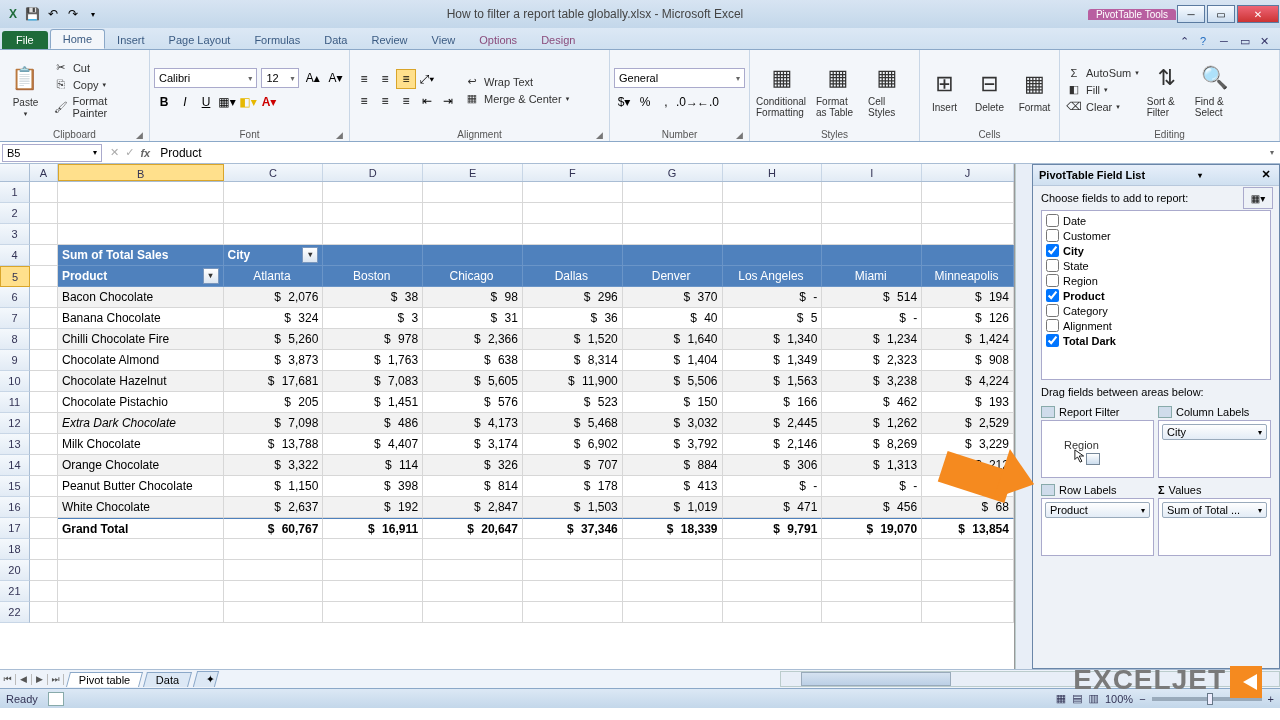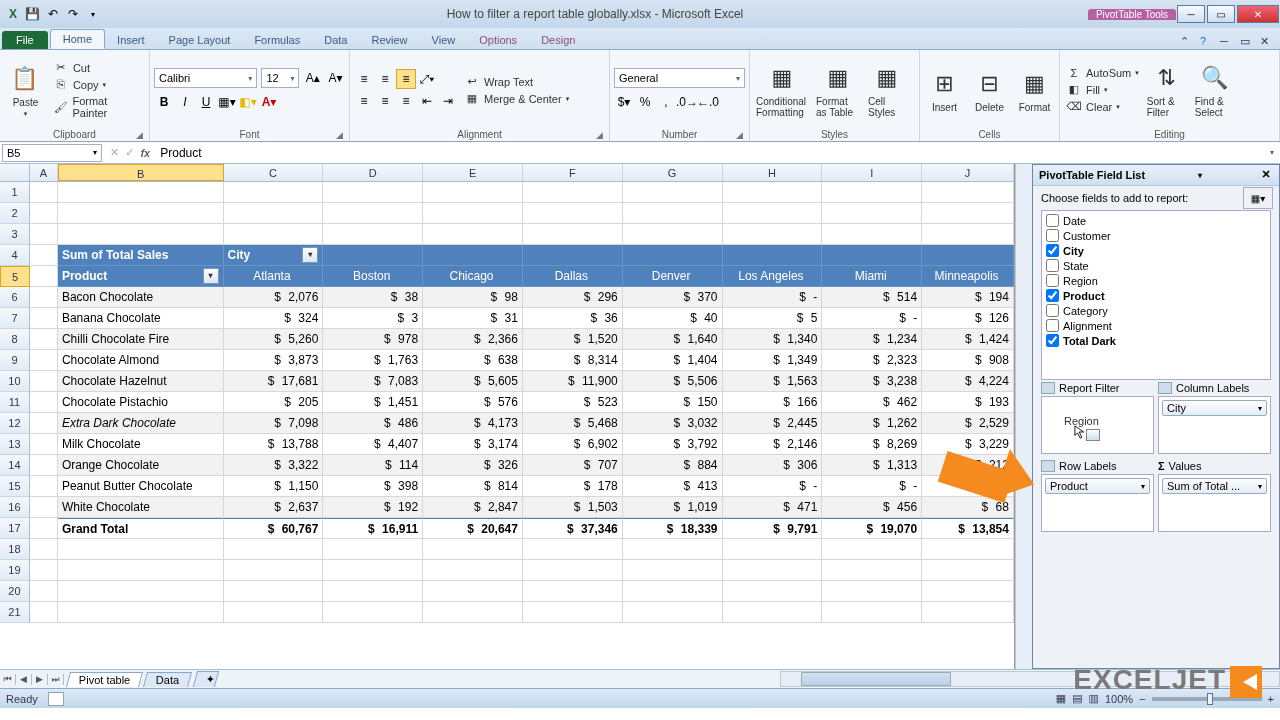--- a/index.html
+++ b/index.html
@@ -590,47 +590,47 @@
           <div class="cell " style="width: 100px;"></div>
           <div class="cell " style="width: 100px;"></div>
           <div class="cell " style="width: 100px;"></div>
           <div class="cell " style="width: 100px;"></div>
           <div class="cell " style="width: 100px;"></div>
           <div class="cell " style="width: 100px;"></div>
           <div class="cell " style="width: 100px;"></div>
           <div class="cell " style="width: 92px;"></div>
         </div>
         <div class="row">
-          <div class="rh">19</div>
+          <div class="rh">20</div>
           <div class="cell " style="width: 28px;"></div>
           <div class="cell " style="width: 166px;"></div>
           <div class="cell " style="width: 100px;"></div>
           <div class="cell " style="width: 100px;"></div>
           <div class="cell " style="width: 100px;"></div>
           <div class="cell " style="width: 100px;"></div>
           <div class="cell " style="width: 100px;"></div>
           <div class="cell " style="width: 100px;"></div>
           <div class="cell " style="width: 100px;"></div>
           <div class="cell " style="width: 92px;"></div>
         </div>
         <div class="row">
-          <div class="rh">20</div>
+          <div class="rh">21</div>
           <div class="cell " style="width: 28px;"></div>
           <div class="cell " style="width: 166px;"></div>
           <div class="cell " style="width: 100px;"></div>
           <div class="cell " style="width: 100px;"></div>
           <div class="cell " style="width: 100px;"></div>
           <div class="cell " style="width: 100px;"></div>
           <div class="cell " style="width: 100px;"></div>
           <div class="cell " style="width: 100px;"></div>
           <div class="cell " style="width: 100px;"></div>
           <div class="cell " style="width: 92px;"></div>
         </div>
         <div class="row">
-          <div class="rh">21</div>
+          <div class="rh">22</div>
           <div class="cell " style="width: 28px;"></div>
           <div class="cell " style="width: 166px;"></div>
           <div class="cell " style="width: 100px;"></div>
           <div class="cell " style="width: 100px;"></div>
           <div class="cell " style="width: 100px;"></div>
           <div class="cell " style="width: 100px;"></div>
           <div class="cell " style="width: 100px;"></div>
           <div class="cell " style="width: 100px;"></div>
           <div class="cell " style="width: 100px;"></div>
           <div class="cell " style="width: 92px;"></div>
@@ -680,20 +680,21 @@
         </label>
         <label>
           <input type="checkbox" style="">
           <span>Alignment</span>
         </label>
         <label>
           <input type="checkbox" checked="" style="">
           <span class="b">Total Dark</span>
         </label>
       </div>
+    <div class="draghint">Drag fields between areas below:</div>
     <div class="zones">
       <div class="zone">
         <div class="zh">
             <span class="zic"></span>
             <span>Report Filter</span>
           </div>
         <div class="box" style="position:relative">
           <span class="draglabel" style="left:22px;top:18px">Region</span>
           <svg class="dragcursor" style="left:32px;top:28px" viewBox="0 0 16 16">
               <path d="M1 1 L1 12 L4 9 L7 15 L9 14 L6 8 L11 8 Z" fill="#fff" stroke="#000"></path>

